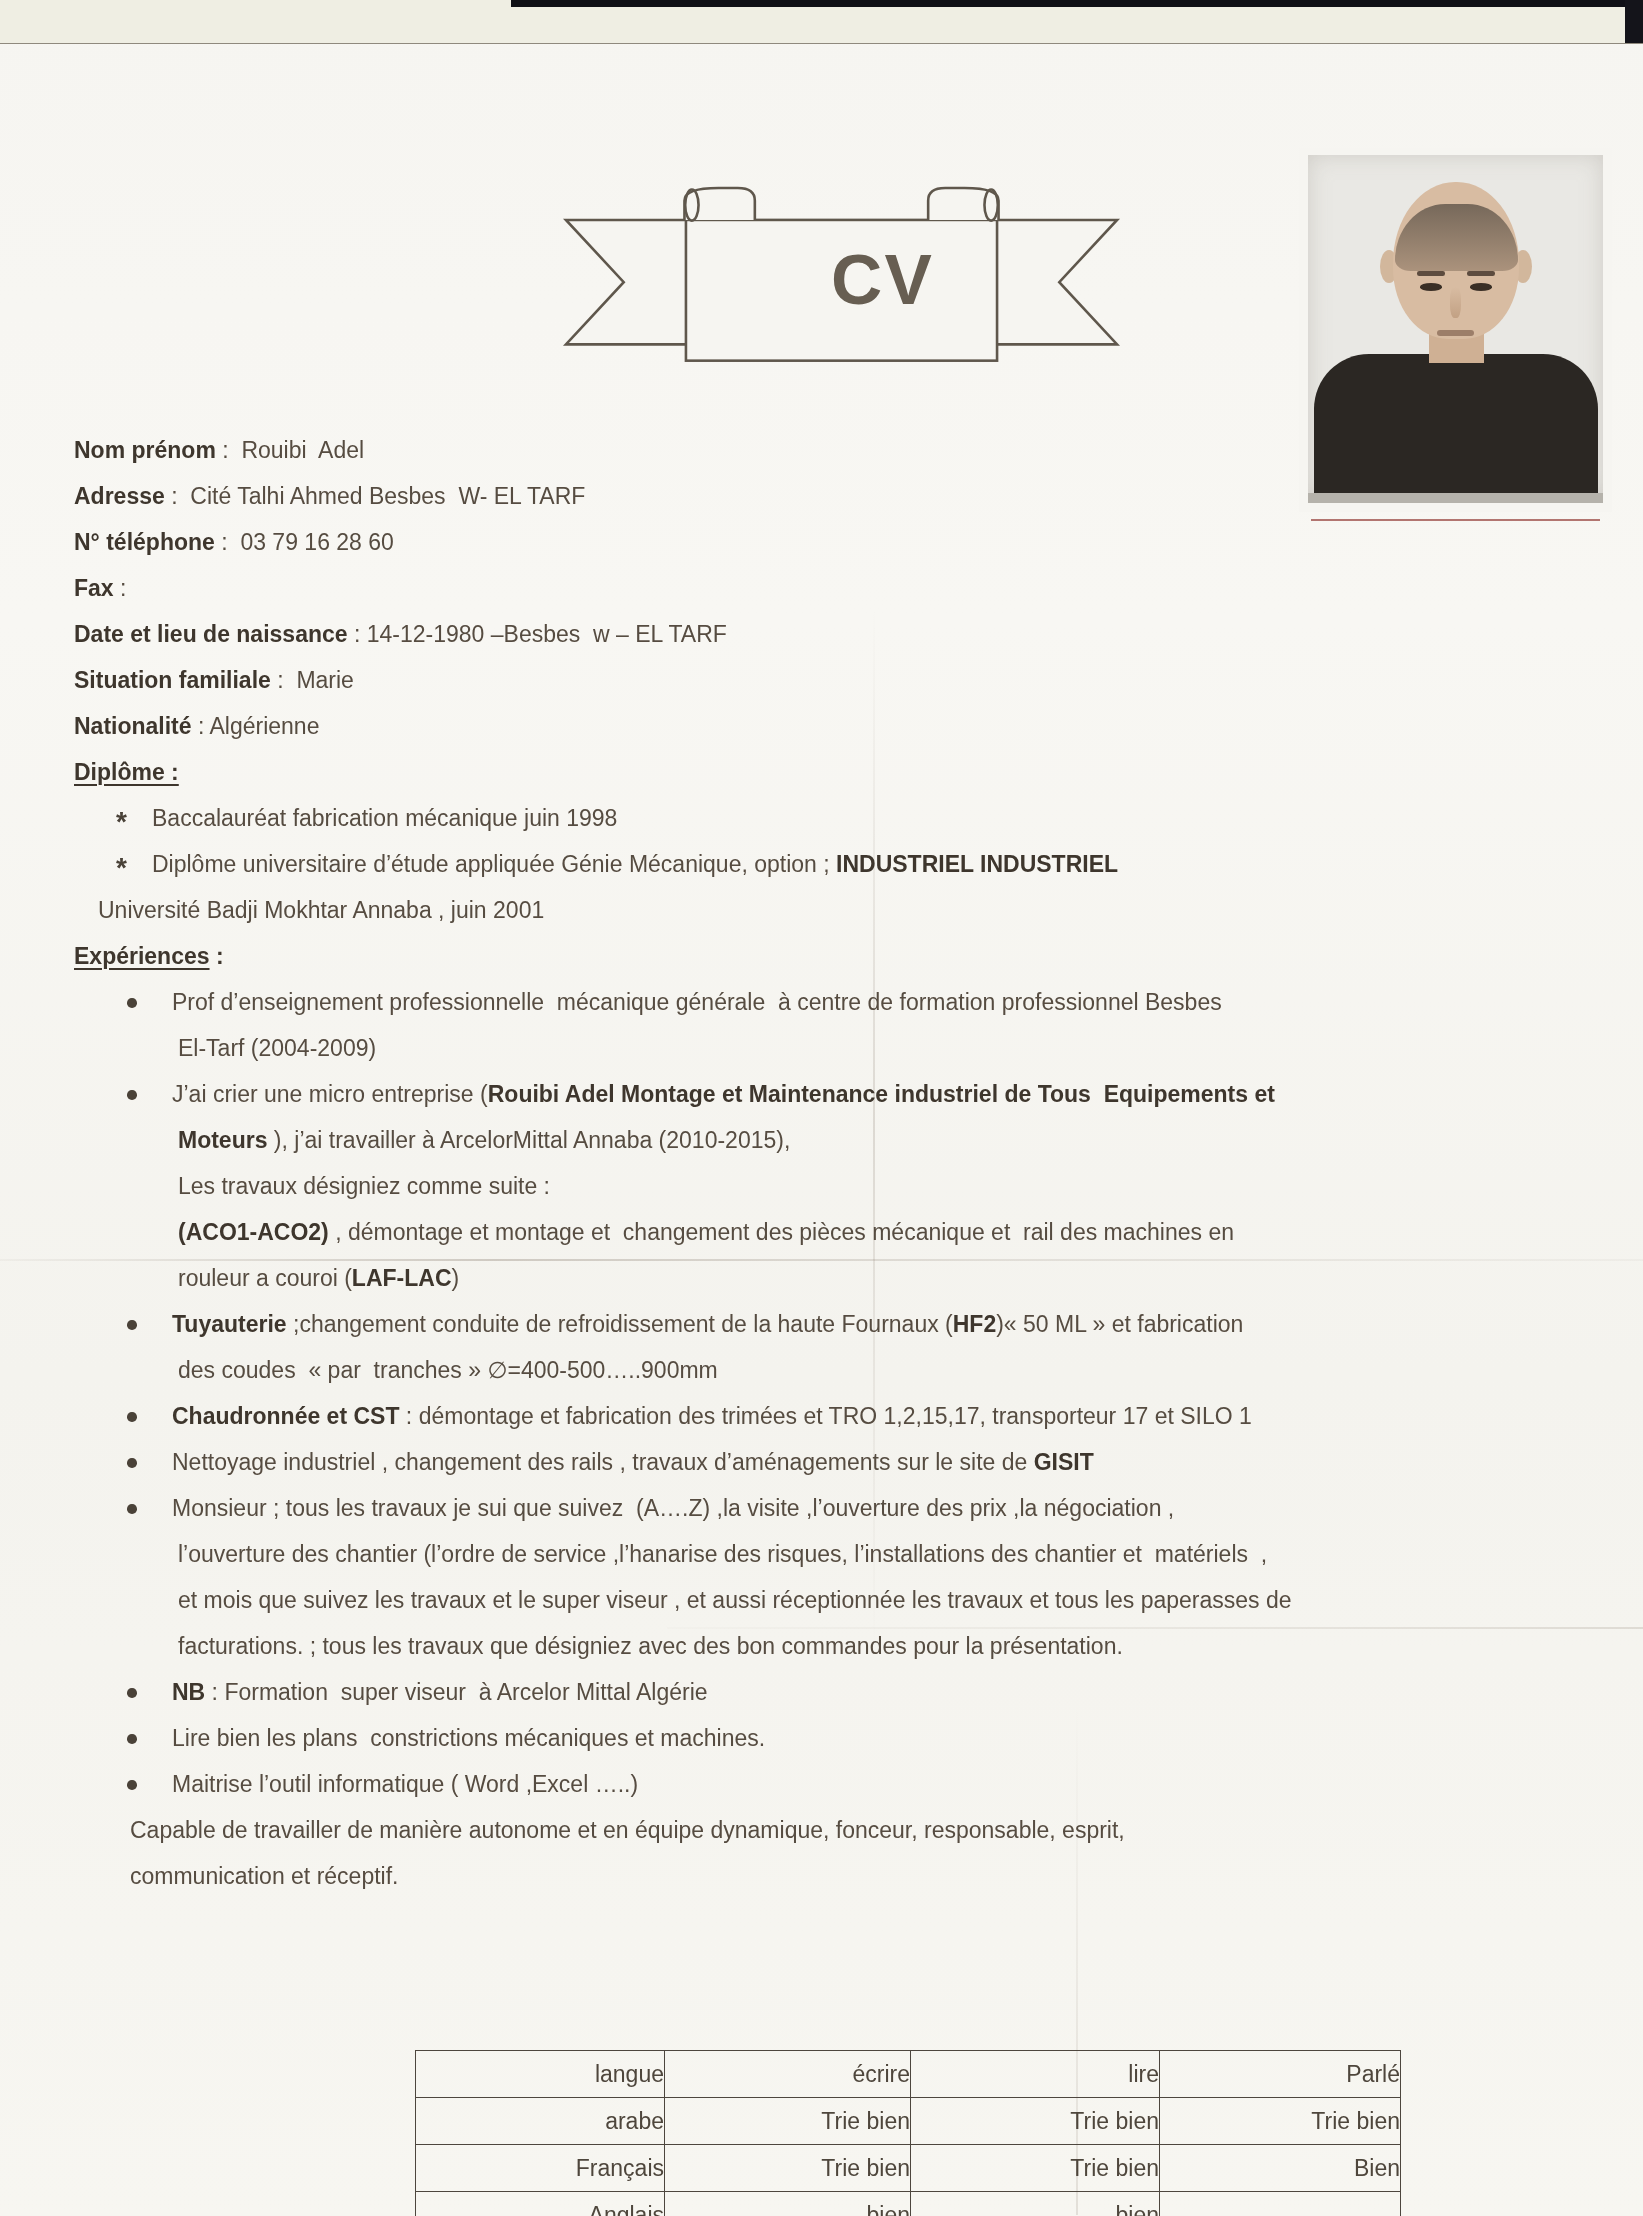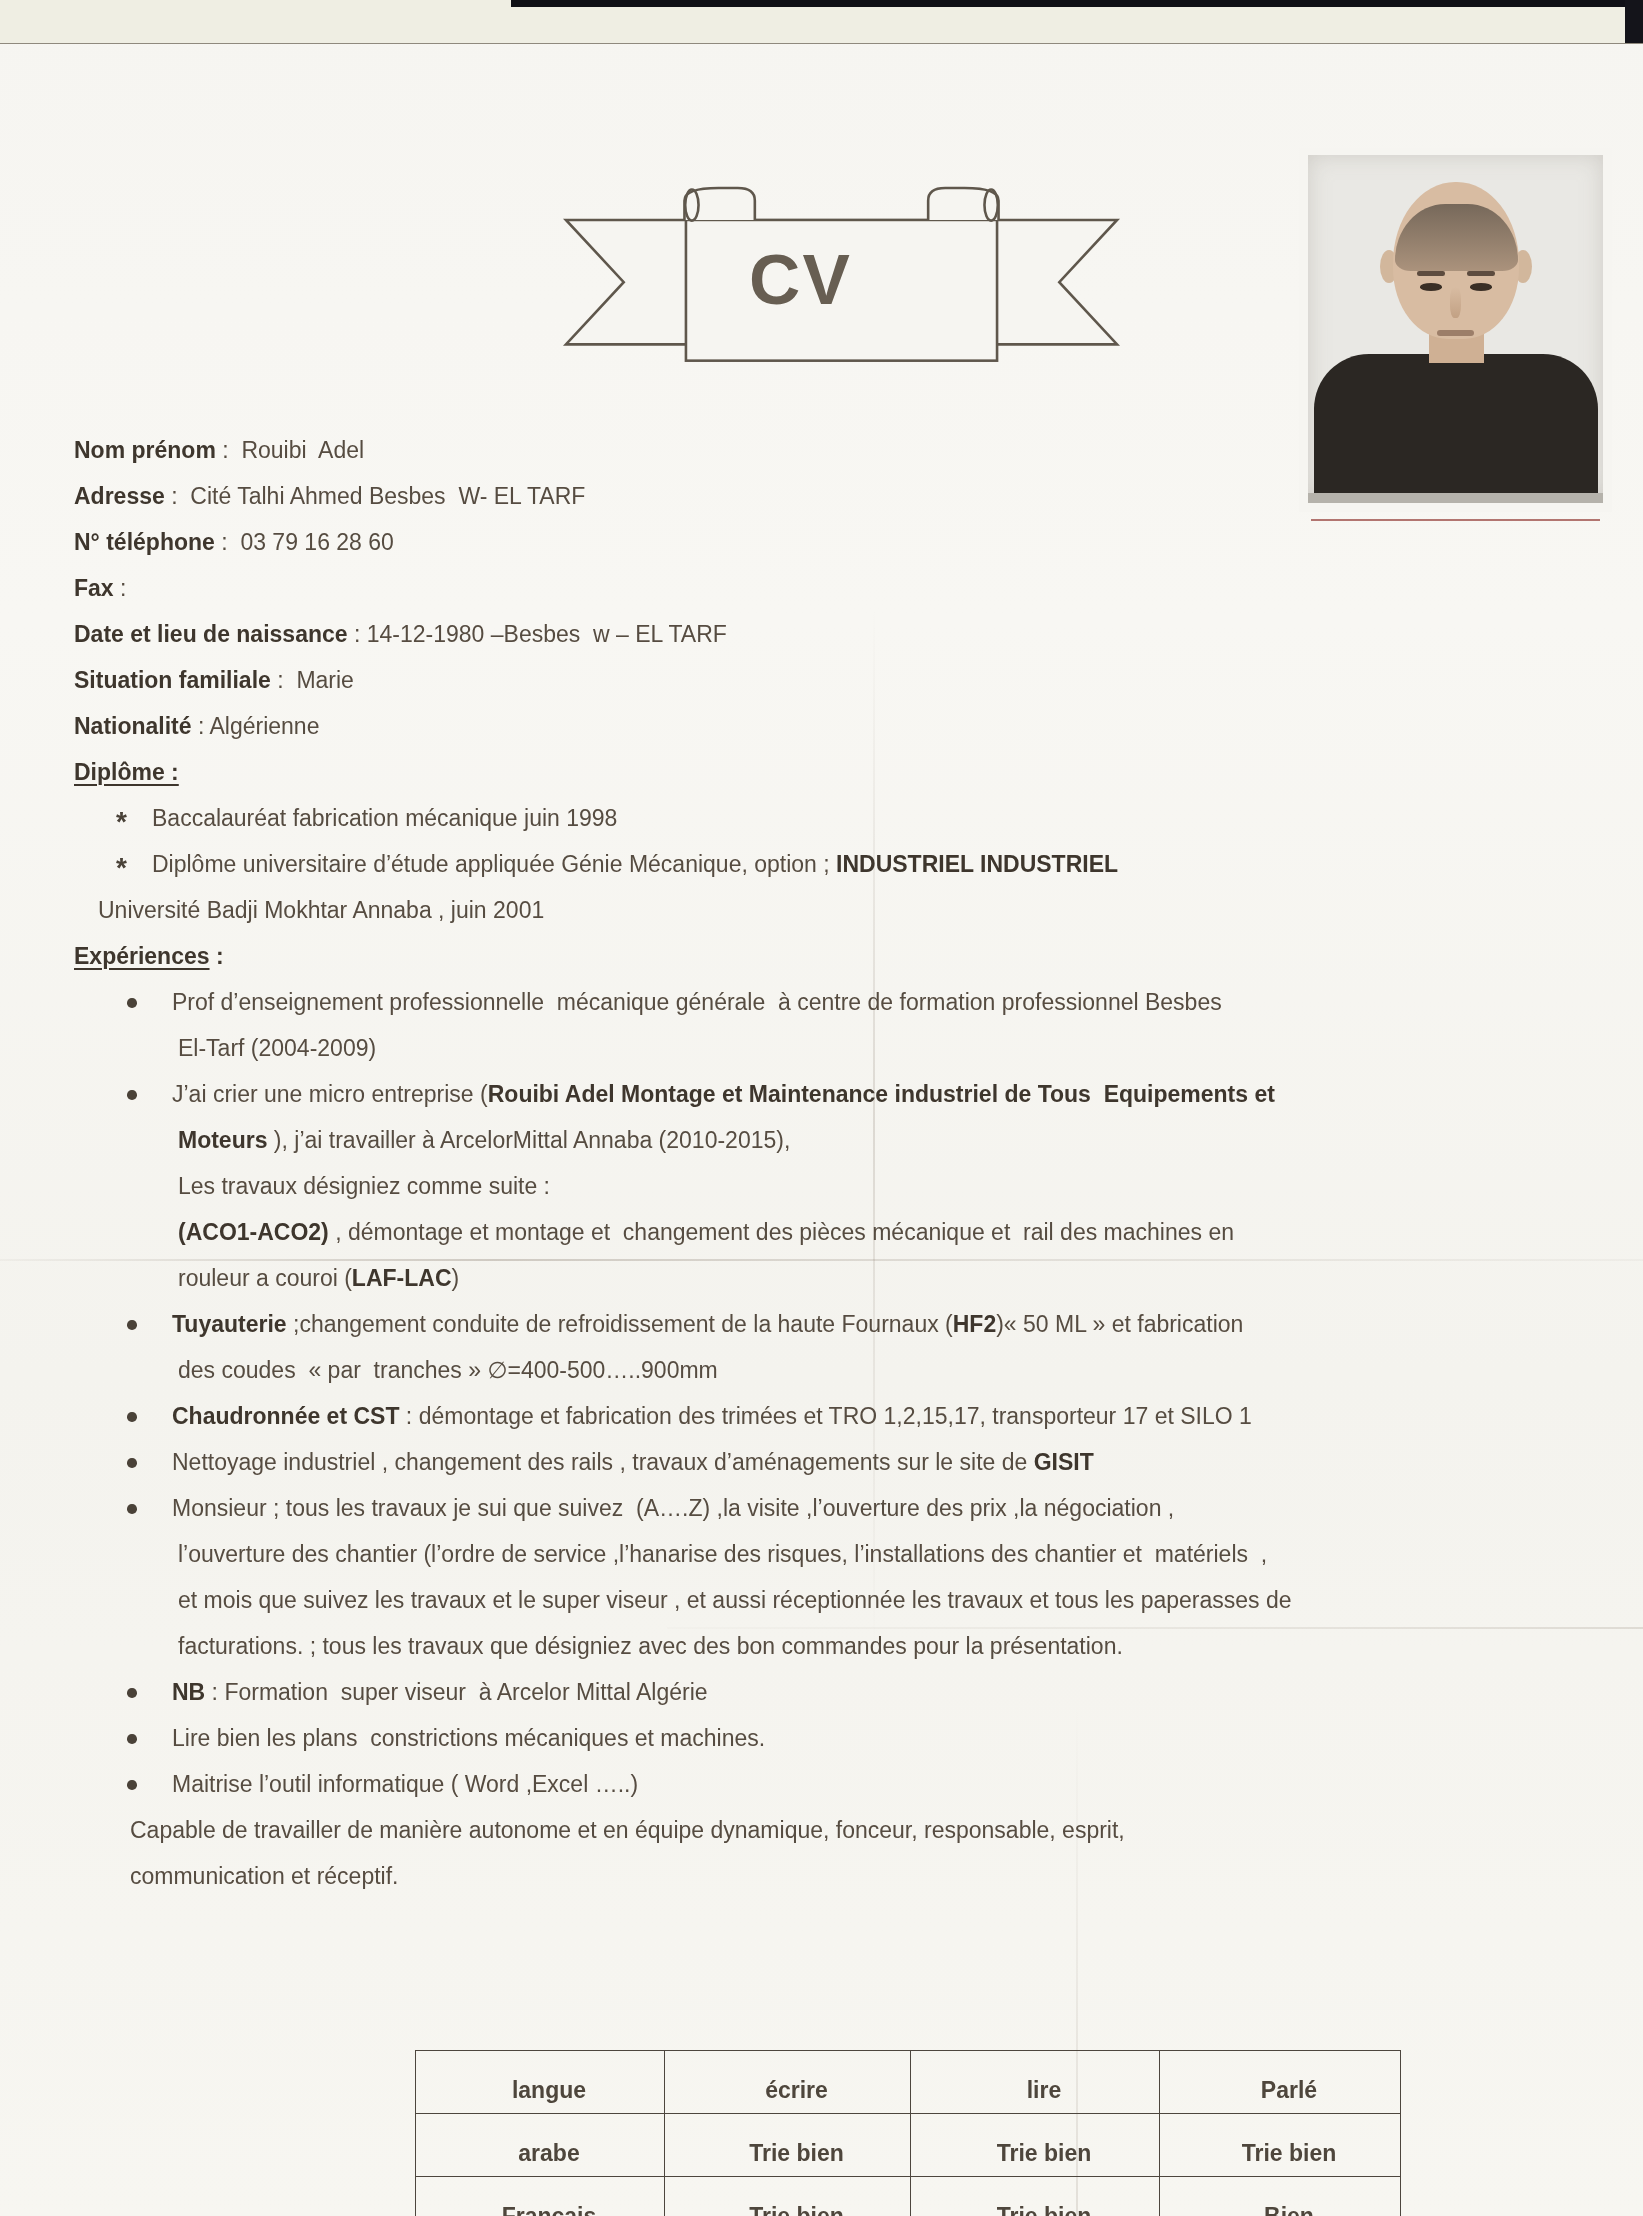--- a/index.html
+++ b/index.html
@@ -16,21 +16,21 @@
   .crease{position:absolute;pointer-events:none;}
   .crease-h1{top:1259px;left:0;right:0;height:1.5px;background:linear-gradient(90deg,rgba(120,105,90,.05),rgba(120,105,90,.30) 30%,rgba(120,105,90,.16) 60%,rgba(120,105,90,.05));}
   .crease-h2{top:1627px;left:667px;right:0;height:1.5px;background:linear-gradient(90deg,rgba(120,105,90,.02),rgba(120,105,90,.18));}
   .crease-v1{left:873px;top:607px;height:1037px;width:1.5px;background:linear-gradient(180deg,rgba(120,105,90,0),rgba(120,105,90,.20),rgba(120,105,90,0));}
   .crease-v2{left:1076px;top:1704px;height:511px;width:1.5px;background:linear-gradient(180deg,rgba(120,105,90,0),rgba(120,105,90,.16));}
 
   
   .banner{position:absolute;left:560px;top:174px;width:563px;height:200px;}
   .banner svg{position:absolute;left:0;top:0;}
   .cv-text{
-    position:absolute;left:189px;top:65px;width:185px;text-align:left;
+    position:absolute;left:189px;top:65px;width:185px;text-align:right;
     font-size:71px;font-weight:bold;color:#675e52;letter-spacing:2.2px;
   }
 
   
   .photo{position:absolute;left:1299px;top:148px;width:313px;height:364px;background:#f6f5f1;}
   .photo-inner{position:absolute;left:9px;right:9px;top:7.4px;bottom:19px;background:#e9e8e4;overflow:hidden;box-shadow:inset 0 0 22px rgba(160,155,145,.35);}
   .photo-shadow{position:absolute;left:9px;right:9px;bottom:9px;height:9.6px;background:#b5b2ab;}
   .photo-redline{position:absolute;left:12px;right:12px;bottom:-9px;height:2.2px;background:#9b4a44;opacity:.75;}
   .head{position:absolute;left:50%;top:27px;width:126px;height:157px;margin-left:-63px;background:#d8bca2;border-radius:62px 62px 55px 55px/81px 81px 71px 71px;}
   .hair{position:absolute;left:50%;top:22px;width:123px;height:67px;margin-left:-61px;background:linear-gradient(180deg,#6e6154,#a78f79);border-radius:61px 61px 19px 19px/68px 68px 13.3px 13.3px;opacity:.92;}
@@ -57,22 +57,22 @@
   .line.cont{padding-left:178px;}
   .line.plain{padding-left:130px;}
   .marker{position:absolute;color:#4a4238;}
   .marker.dot{left:127px;top:19px;width:9.6px;height:9.6px;border-radius:50%;background:#4a4238;}
   .marker.star-mark{left:116px;top:3.7px;font-size:28px;font-weight:bold;color:#4a4238;}
 
   
   .table-clip{position:absolute;left:415px;top:2050px;width:990px;height:166px;overflow:hidden;}
   table.lang{border-collapse:collapse;width:985px;table-layout:fixed;}
   table.lang th,table.lang td{
-    border:1.5px solid #4d463e;height:46px;font-size:23px;font-weight:bold;
-    text-align:center;padding:16px 0 0 18px;color:#4e463c;background:transparent;
+    border:1.5px solid #4d463e;height:46px;font-size:23px;font-weight:normal;
+    text-align:right;padding:0 0 0 18px;color:#4e463c;background:transparent;
   }
   col.c1{width:249px;} col.c2{width:246px;} col.c3{width:249px;} col.c4{width:241px;}
 </style>
 </head>
 <body>
 
 <div class="page">
 
   <div class="edge-top-cream"></div>
   <div class="edge-top-black"></div>

